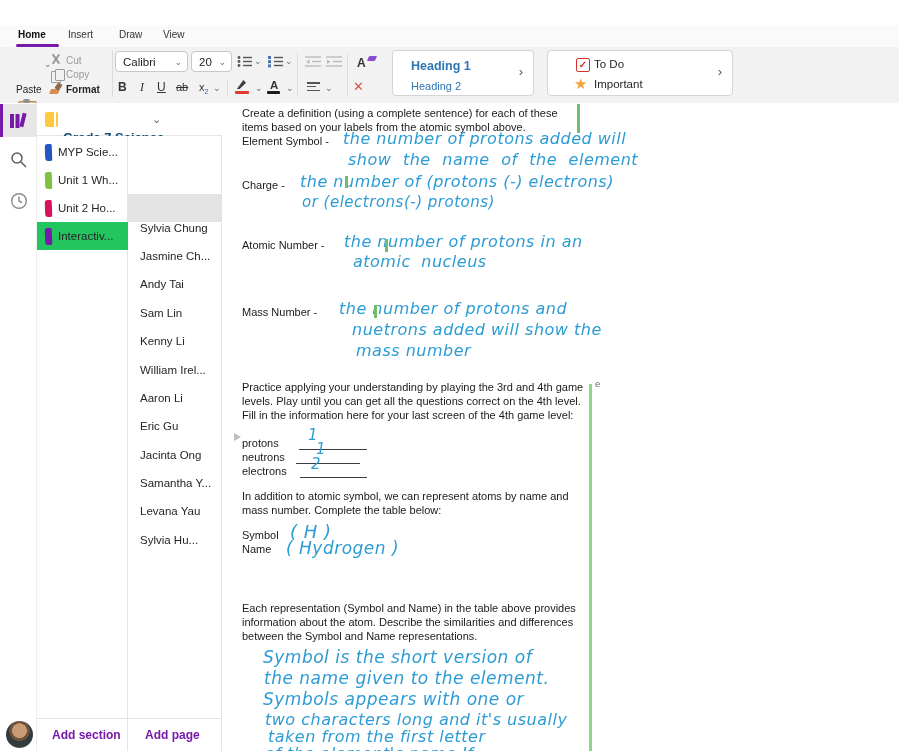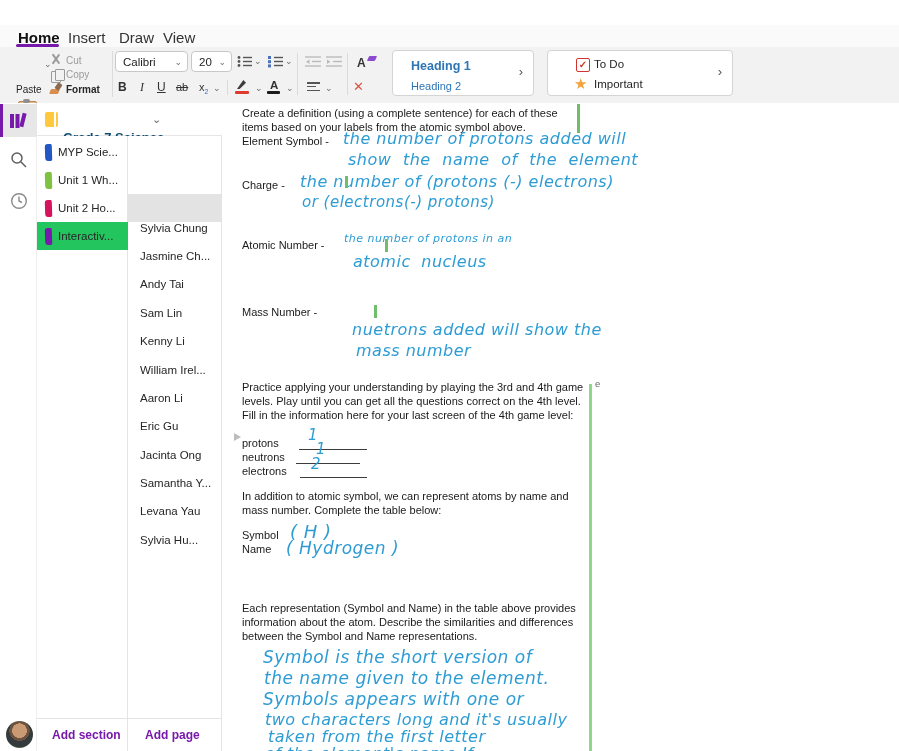--- a/index.html
+++ b/index.html
@@ -10,21 +10,21 @@
 
   
   .titlebar { position:absolute; left:0; top:0; width:899px; height:25px;
               background:linear-gradient(#8b2ec2,#7e1fb0);margin-top:48px; }
   .light { position:absolute; top:7px; width:11px; height:11px; border-radius:50%; }
   .app-title { position:absolute; left:660px; top:5px; width:134px; text-align:center;
                color:#fff; font-size:11.5px; }
 
   
   .tabrow { position:absolute; left:0; top:25px; width:899px; height:22px; background:#fbfafb; }
-  .tab { position:absolute; top:4px; font-size:15px; color:#333; cursor:default; }
+  .tab { position:absolute; top:4px; font-size:10px; color:#333; cursor:default; }
   .tab.active { font-weight:bold; color:#111; }
   .tab-underline { position:absolute; left:16px; top:19px; width:43px; height:3px;
                    background:#7719aa; border-radius:2px; }
 
   
   .ribbon { position:absolute; left:0; top:47px; width:899px; height:56px;
             background:#f3f2f3; border-bottom:1px solid #d9d8d9; }
   .rb-lbl { position:absolute; font-size:10px; color:#262626; }
   .rb-lbl.dim { color:#9b9b9b; }
   .rb-divider { position:absolute; width:1px; background:#dcdbdc; }
@@ -348,24 +348,25 @@
   <div class="pl" style="left:242px;top:121px">items based on your labels from the atomic symbol above.</div>
   <div class="pl" style="left:242px;top:135px">Element Symbol -</div>
   <div class="hw" style="left:348px;top:150px;font-size:16px;word-spacing:6px">show  the  name  of  the  element</div>
   <div class="hw" style="left:343px;top:129px;font-size:16px">the number of protons added will</div>
 
   <div class="pl" style="left:242px;top:179px">Charge -</div>
   <div class="hw" style="left:300px;top:172px;font-size:16px">the number of (protons (-) electrons)</div>
   <div class="hw" style="left:302px;top:193px;font-size:15px">or (electrons(-) protons)</div>
 
   <div class="pl" style="left:242px;top:239px">Atomic Number -</div>
-  <div class="hw" style="left:344px;top:232px;font-size:11px">the number of protons in an</div>
+  <div class="hw" style="left:344px;top:232px;font-size:16px">the number of protons in an</div>
   <div class="hw" style="left:353px;top:252px;font-size:16px;word-spacing:5px">atomic nucleus</div>
 
   <div class="pl" style="left:242px;top:306px">Mass Number -</div>
+  <div class="hw" style="left:339px;top:299px;font-size:16px">the number of  protons and</div>
   <div class="hw" style="left:352px;top:320px;font-size:16px">nuetrons added will show the</div>
   <div class="hw" style="left:356px;top:341px;font-size:16px">mass number</div>
 
   <div class="pl" style="left:242px;top:381px">Practice applying your understanding by playing the 3rd and 4th game</div>
   <div class="pl" style="left:242px;top:395px">levels.  Play until you can get all the questions correct on the 4th level.</div>
   <div class="pl" style="left:242px;top:409px">Fill in the information here for your last screen of the 4th game level:</div>
 
   <div class="para-handle"></div>
   <div class="pl" style="left:242px;top:437px">protons</div>
   <div class="uline" style="left:299px;top:449px;width:68px"></div>

